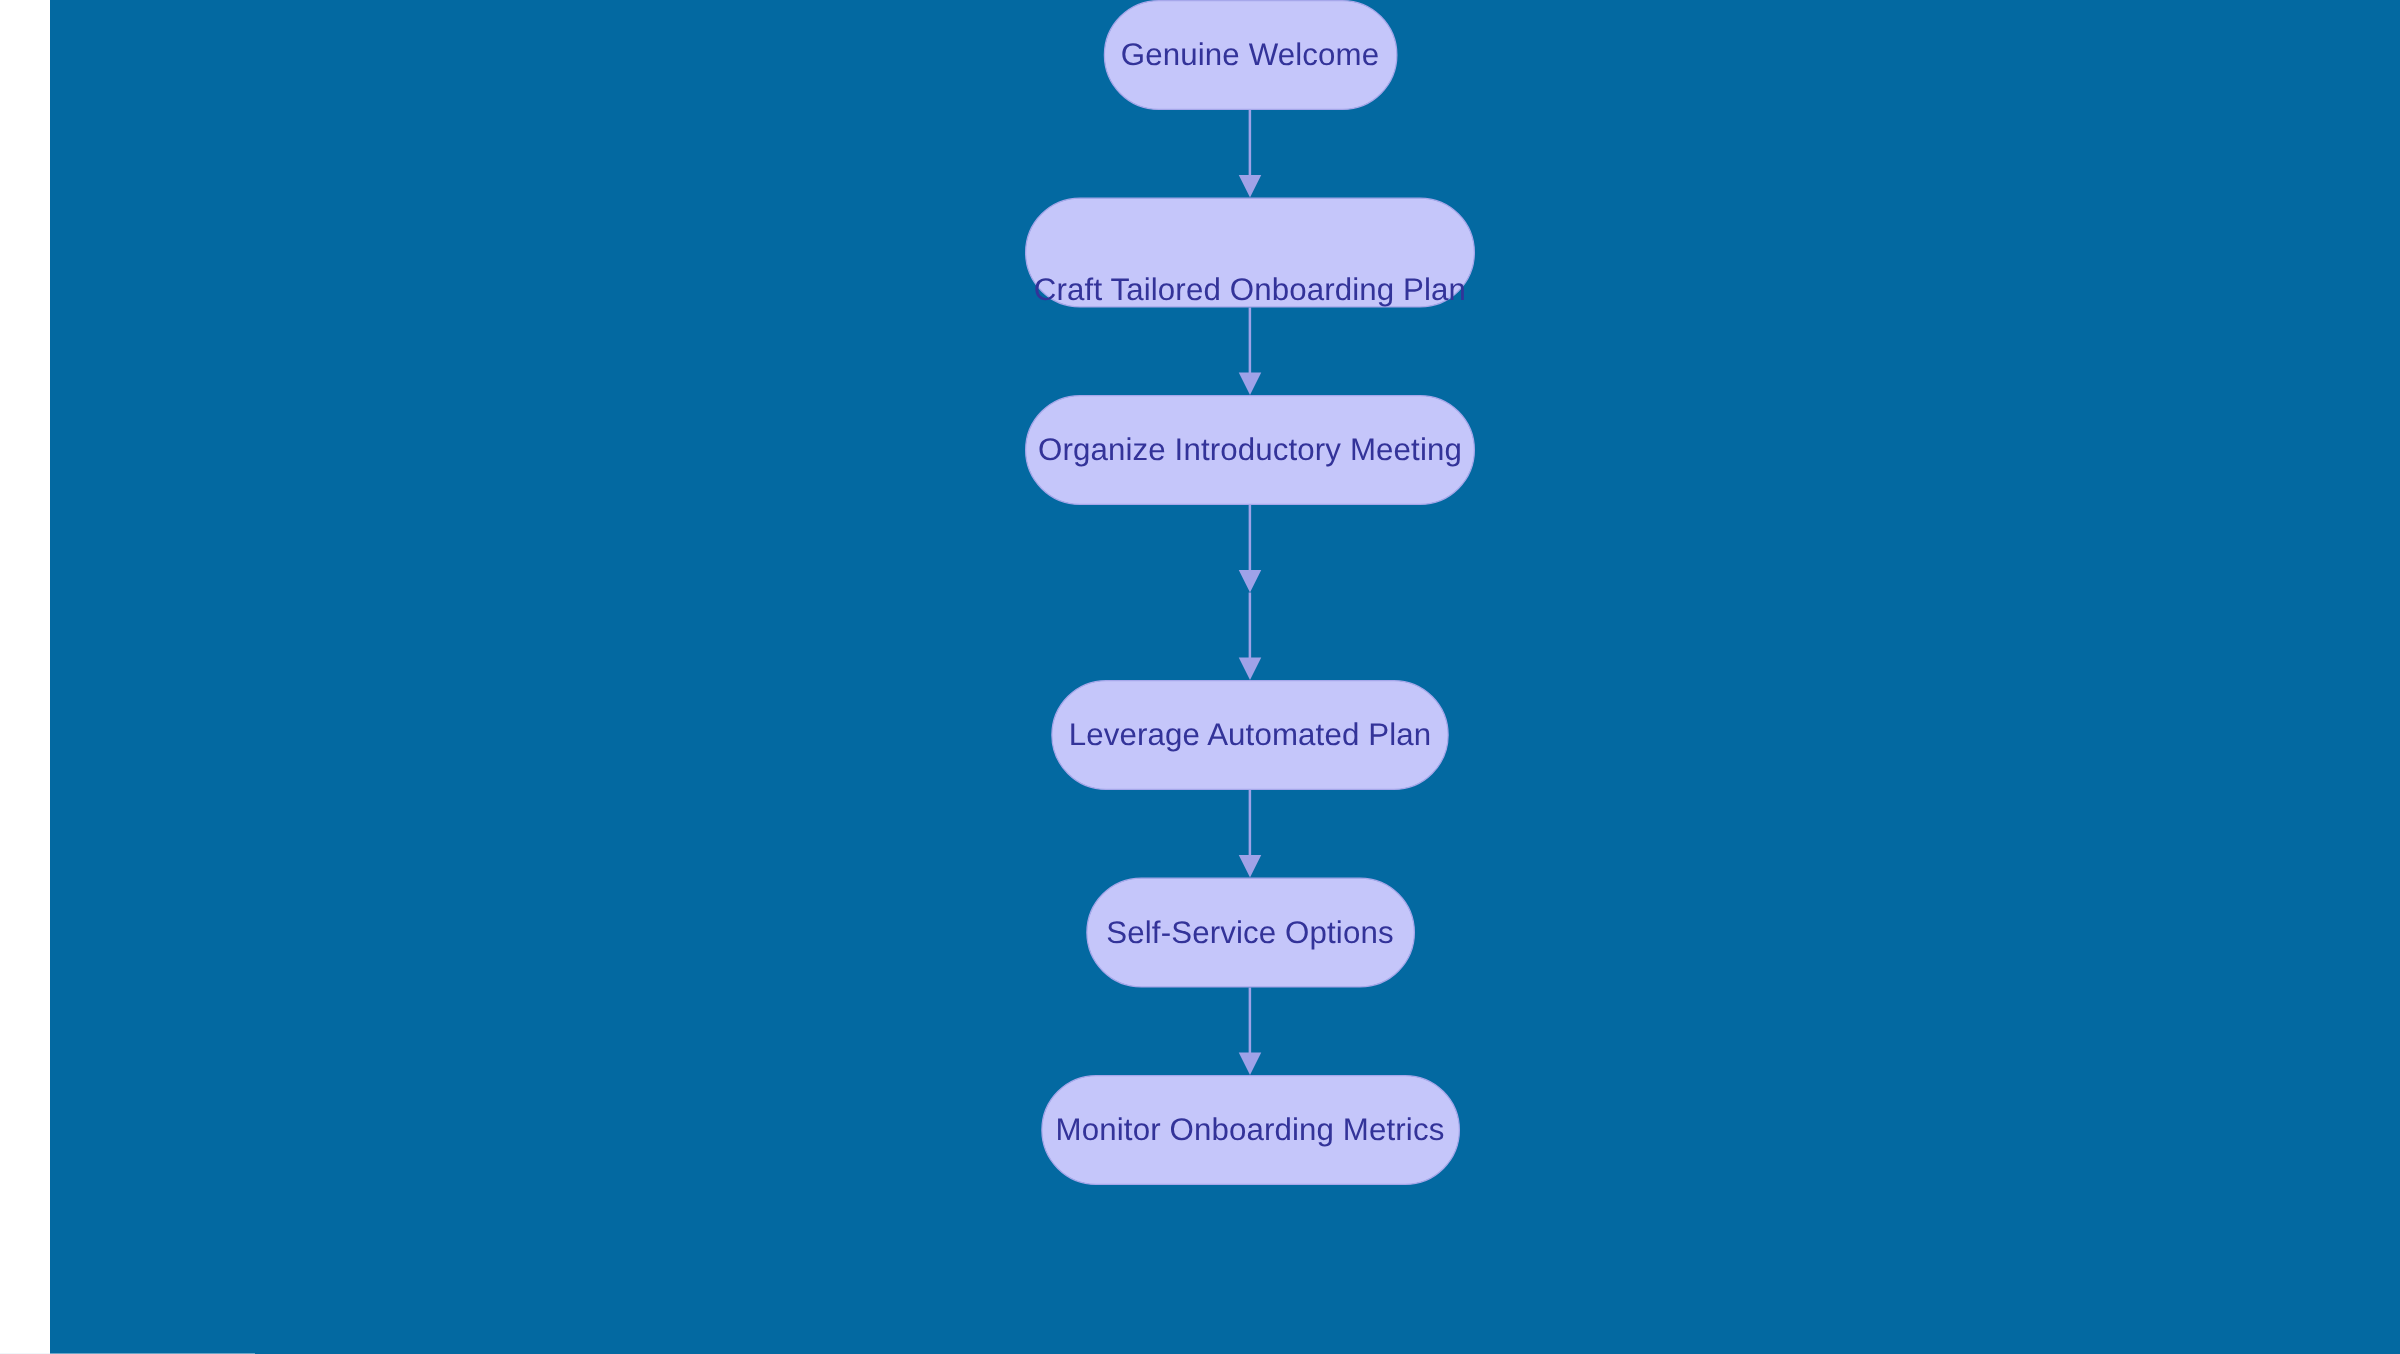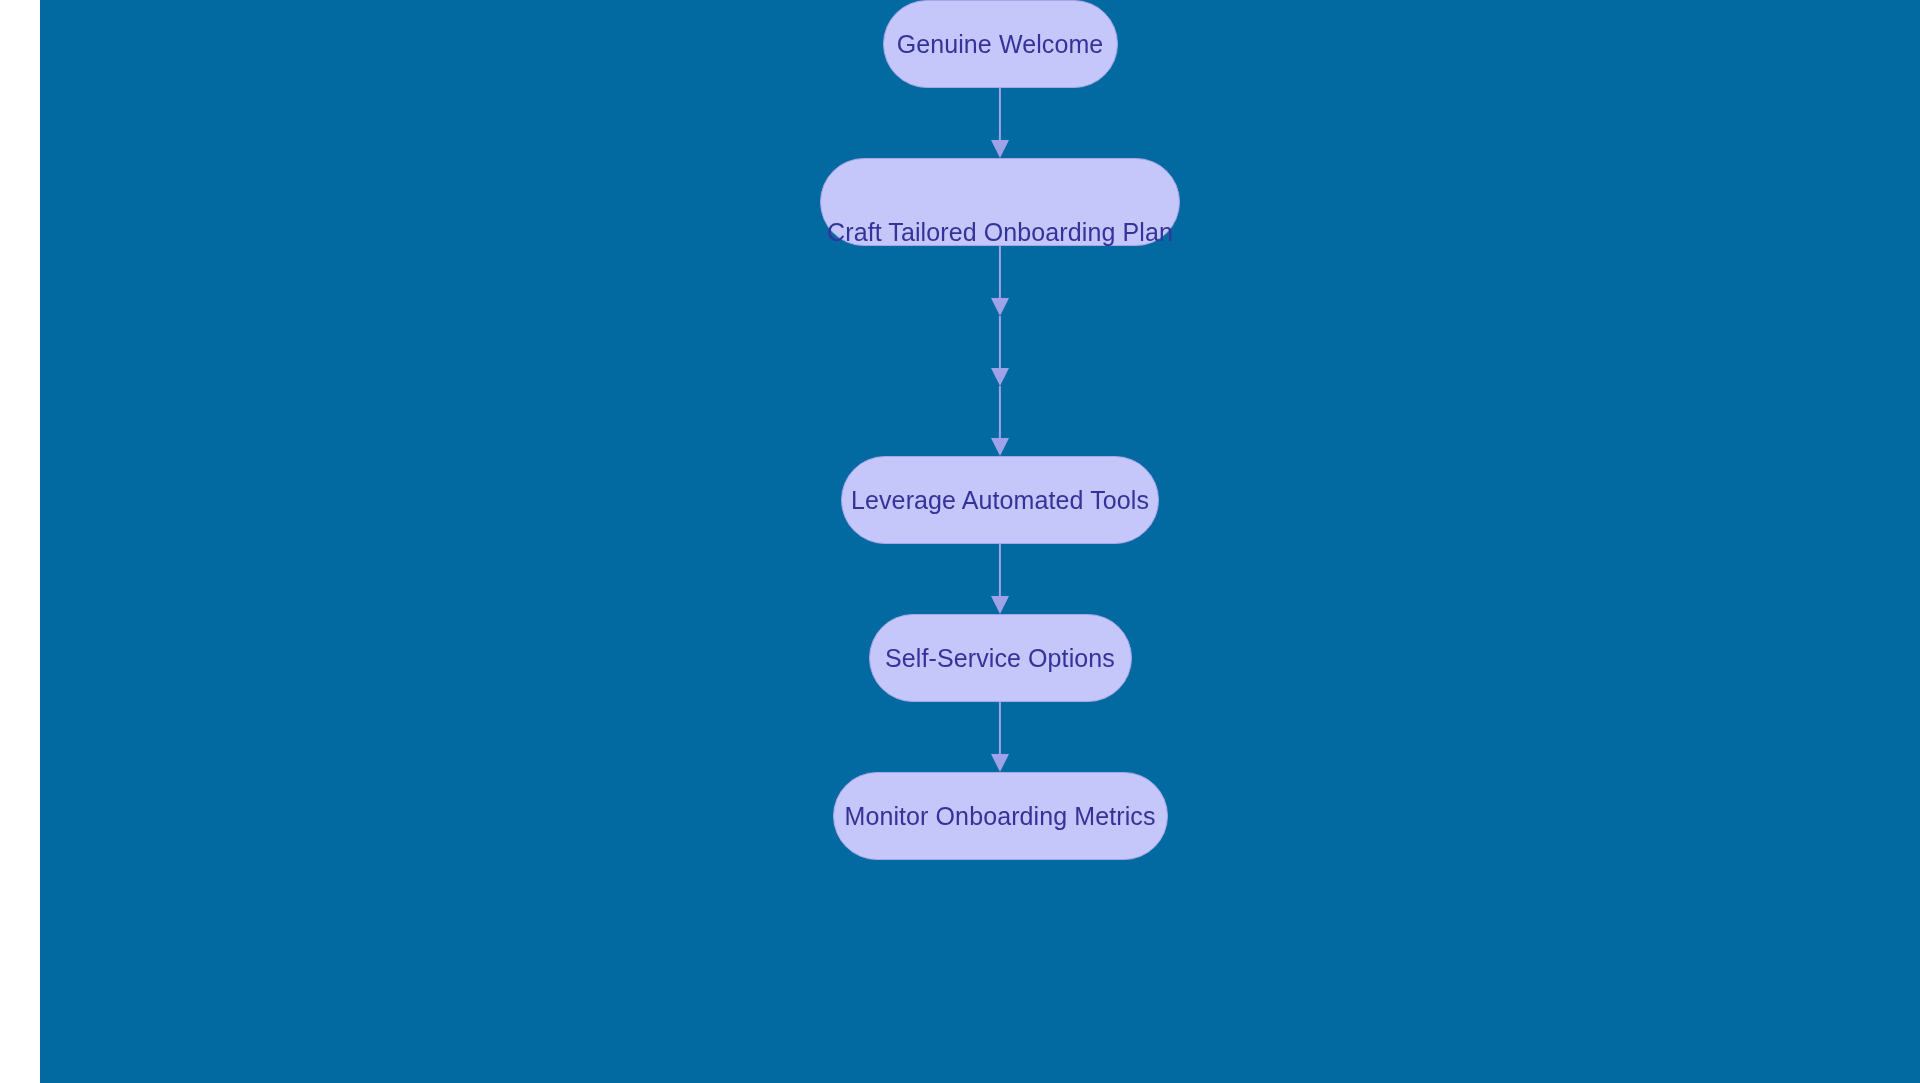--- a/index.html
+++ b/index.html
@@ -112,34 +112,37 @@
 
     <div class="flow-node w-n1">
       <span class="flow-node-label">Craft Tailored Onboarding Plan</span>
     </div>
 
     <div class="flow-connector">
       <span class="conn-line"></span>
       <span class="conn-arrowhead"></span>
     </div>
 
+    <div class="flow-node w-n2">
+      <span class="flow-node-label">Organize Introductory Meeting</span>
+    </div>
 
     <div class="flow-connector">
       <span class="conn-line"></span>
       <span class="conn-arrowhead"></span>
     </div>
 
 
     <div class="flow-connector">
       <span class="conn-line"></span>
       <span class="conn-arrowhead"></span>
     </div>
 
     <div class="flow-node w-n4">
-      <span class="flow-node-label">Leverage Automated Tools</span>
+      <span class="flow-node-label">Leverage Automated Plan</span>
     </div>
 
     <div class="flow-connector">
       <span class="conn-line"></span>
       <span class="conn-arrowhead"></span>
     </div>
 
     <div class="flow-node w-n5">
       <span class="flow-node-label">Self-Service Options</span>
     </div>

